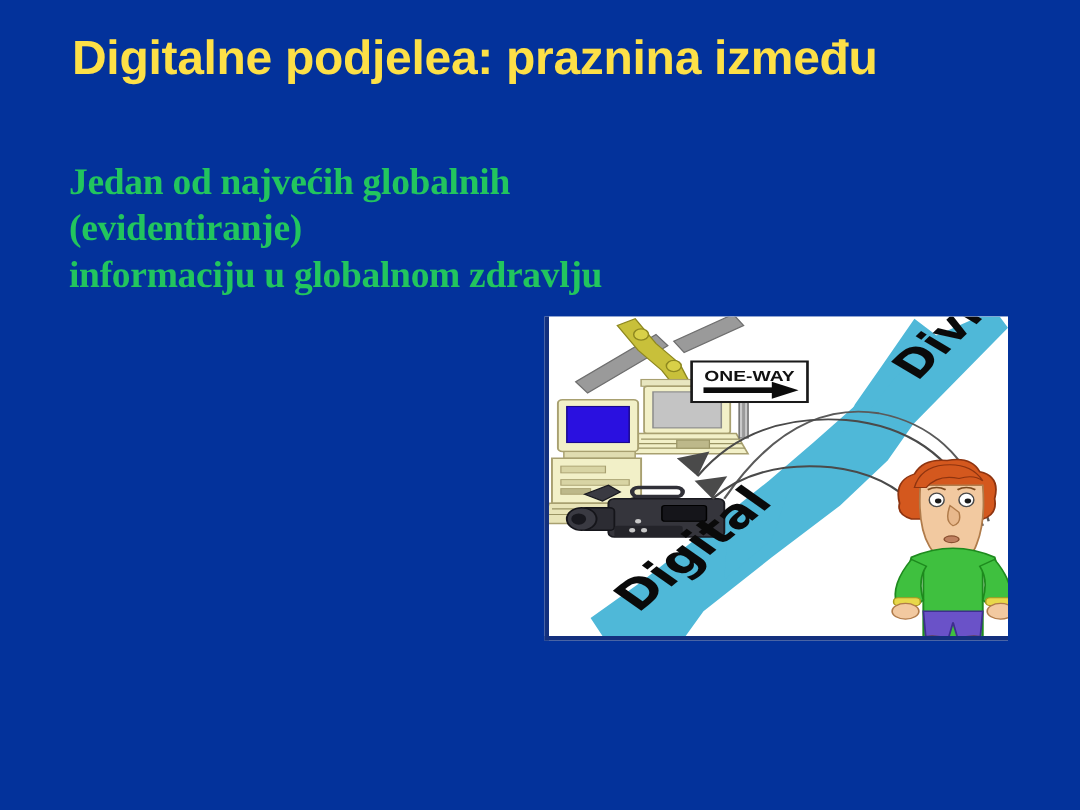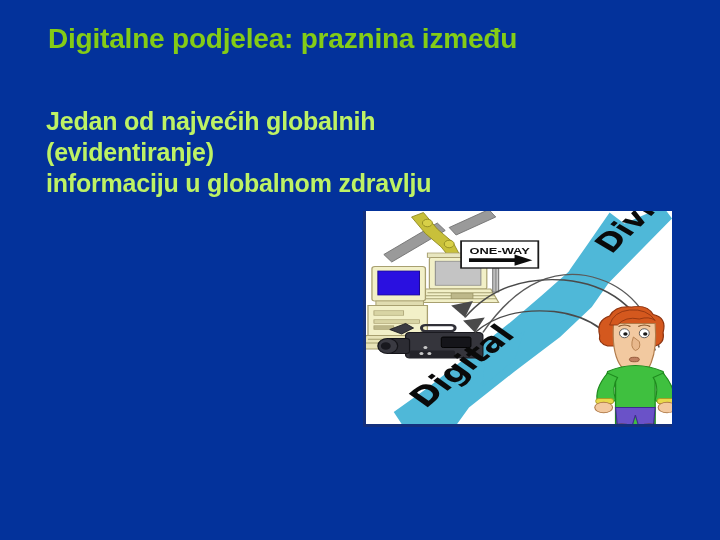--- a/index.html
+++ b/index.html
@@ -15,35 +15,36 @@
   .slide {
     position: absolute;
     left: 0; top: 0;
     width: 720px; height: 540px;
     background: #03329B;
   }
   .title {
     position: absolute;
     left: 48px; top: 24px;
     width: 560px;
-    color: #84cc16;
-    font-size: 28px;
+    color: #fde047;
+    font-size: 32px;
     font-weight: bold;
     line-height: 29px;
     letter-spacing: -0.2px;
   }
   .body-text {
     position: absolute;
     left: 46px; top: 106px;
     width: 470px;
-    color: #bef264;
+    color: #22c55e;
     font-size: 25px;
     font-weight: bold;
     line-height: 31px;
     letter-spacing: -0.2px;
+    font-family: Liberation Serif, serif;
   }
   
   .illus {
     position: absolute;
     left: 363px; top: 211px;
     width: 309px; height: 216px;
     background: #FFFFFF;
     border-left: 3px solid #13307E;
     border-bottom: 3px solid #13307E;
     box-sizing: border-box;

